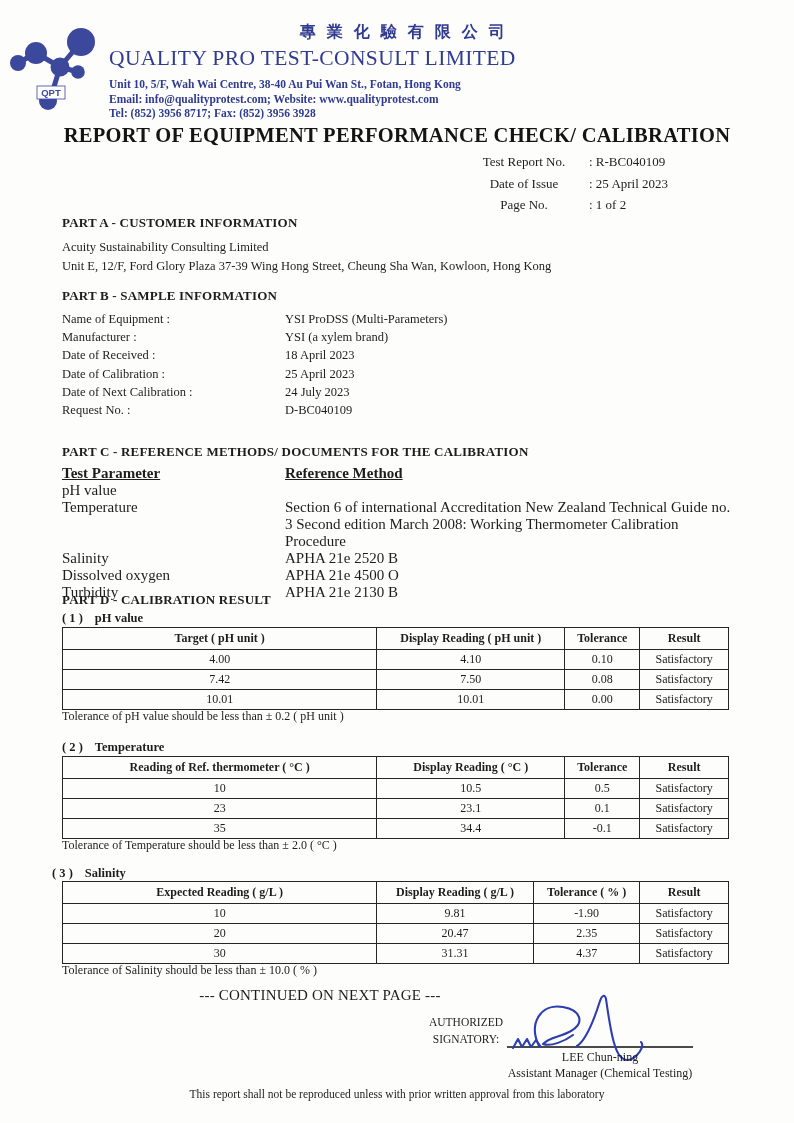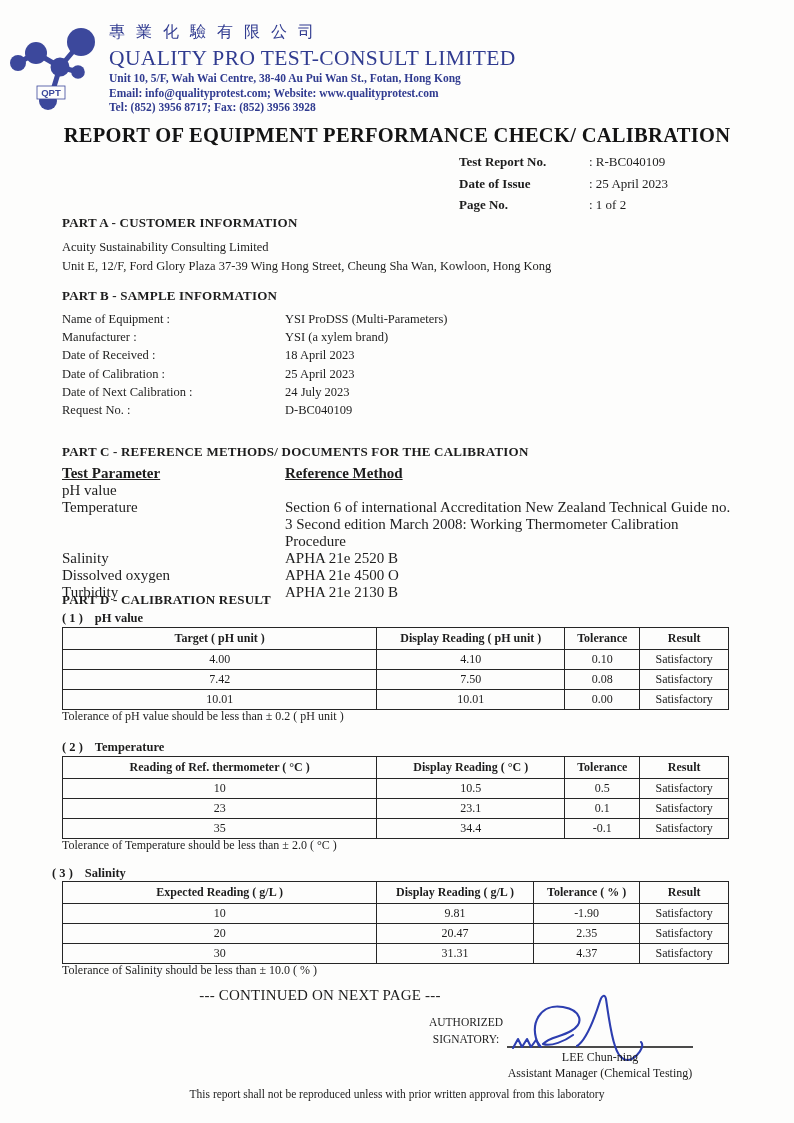--- a/index.html
+++ b/index.html
@@ -5,28 +5,28 @@
   html,body { margin:0; padding:0; background:#e8e8e8; }
   .page {
     position:relative; width:794px; height:1123px; margin:0 auto;
     background:#fdfdfc; overflow:hidden;
     font-family:"Liberation Serif","DejaVu Serif",serif; color:#1d1d1d;
   }
   .abs { position:absolute; }
 
   
   .brand { color:#303b90; }
-  .zh-name { font-size:16px; font-weight:400; letter-spacing:11px; white-space:nowrap; }
+  .zh-name { font-size:16px; font-weight:700; letter-spacing:11px; white-space:nowrap;text-align:right; }
   .en-name { font-size:21.5px; letter-spacing:0.4px; margin-top:3px; white-space:nowrap; }
-  .addr    { font-size:11.5px; font-weight:bold; line-height:14.5px; white-space:nowrap; }
+  .addr    { font-size:11.5px; font-weight:bold; line-height:14.5px; margin-top:6px; white-space:nowrap; }
 
   
   .doc-title { width:794px; text-align:center; font-size:20.5px; font-weight:bold; letter-spacing:0.3px; color:#141414; }
   .rinfo-row { display:flex; line-height:21.5px; font-size:13px; }
-  .rinfo-label { width:130px; font-weight:bold; }
+  .rinfo-label { width:130px; font-weight:normal;text-align:center; }
   .rinfo-value { font-weight:normal; }
 
   
   .part-heading { font-size:13px; font-weight:bold; letter-spacing:0.2px; }
   .body-line { font-size:12.5px; line-height:18.5px; }
   .kv-row { display:flex; font-size:12.5px; line-height:18.2px; }
   .kv-label { width:223px; flex:none; }
   .refhead { text-decoration:underline; font-weight:bold; }
   .ref-row { display:flex; font-size:15px; line-height:17px; }
   .ref-param { width:223px; flex:none; }

